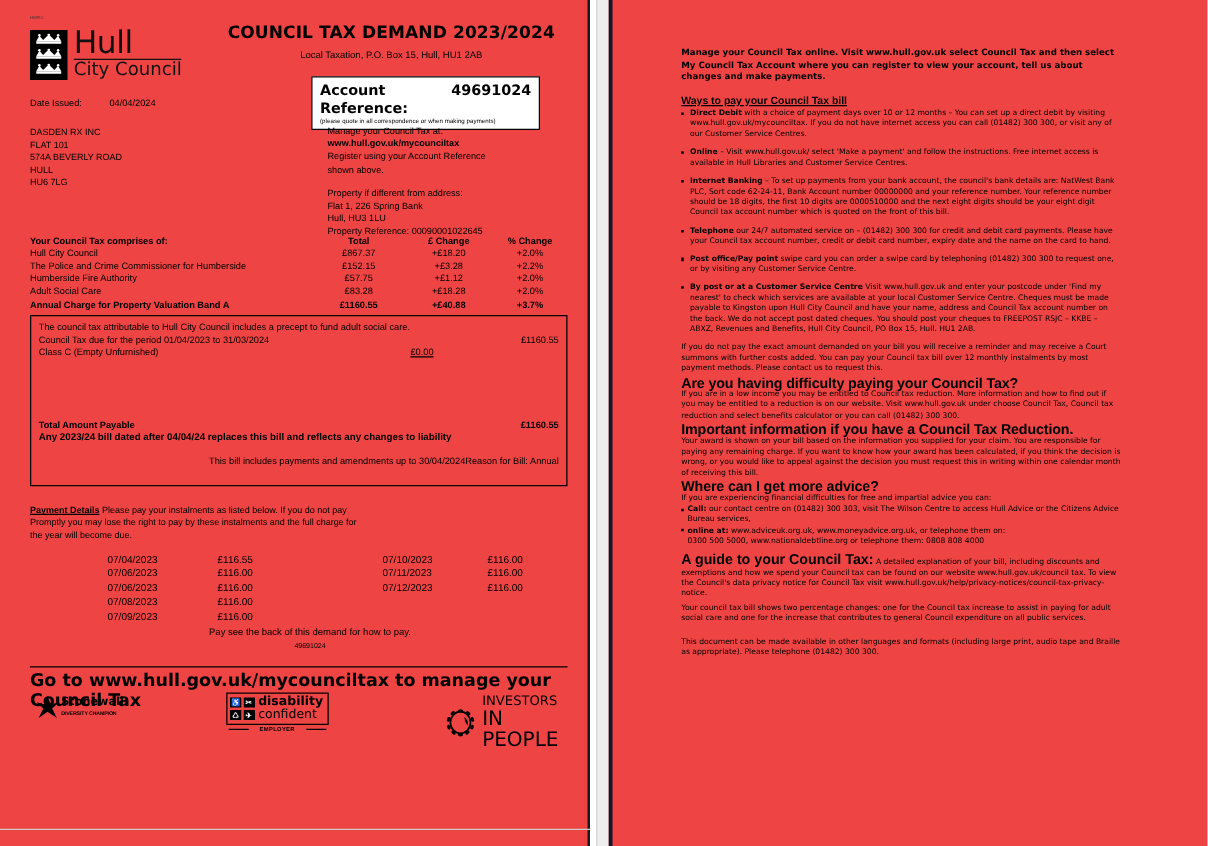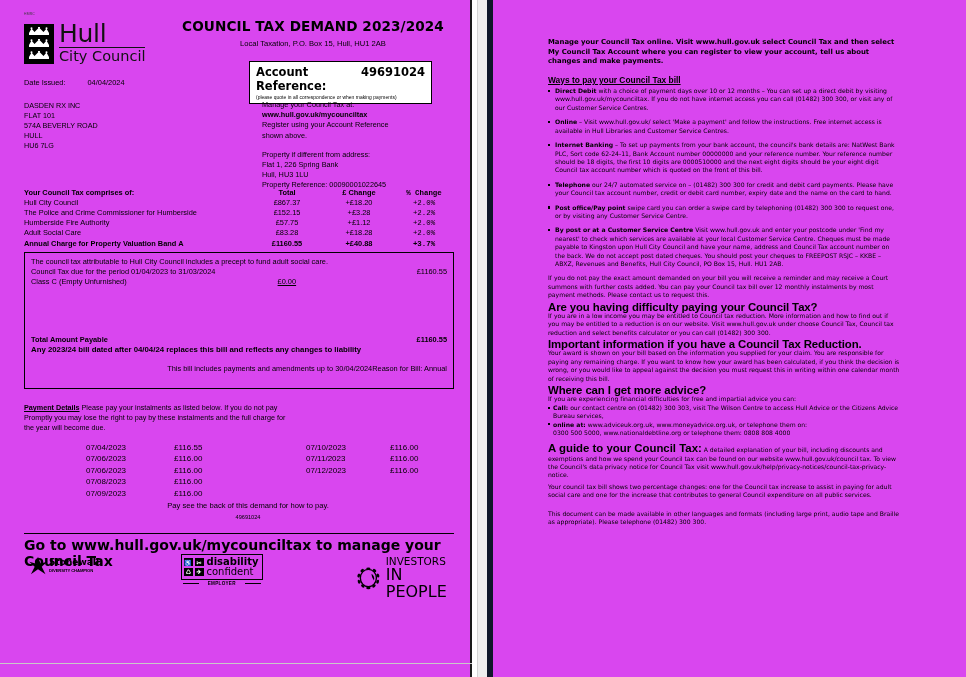--- a/index.html
+++ b/index.html
@@ -17,21 +17,21 @@
   }
   .spread {
     position: absolute;
     inset: 0;
     display: block;
   }
 
   
   .page {
     position: absolute;
-    background: #d946ef;
+    background: #ef4444;
     box-sizing: border-box;
   }
   .page-left {
     left: 0px;
     top: 0px;
     width: 472px;
     height: 677px;
     border-right: 2px solid #1a1a1a;
   }
   .gutter {
@@ -50,21 +50,21 @@
     height: 677px;
     background: #eeeeee;
     border-left: 1px solid #d4d4d4;
     border-right: 1px solid #d4d4d4;
   }
   .page-right {
     left: 487px;
     top: 0px;
     width: 479px;
     height: 677px;
-    border-left: 6px solid #0f172a;
+    border-left: 3px solid #0f172a;
   }
   .page-left-bottomline {
     position: absolute;
     left: 0;
     top: 663px;
     width: 472px;
     height: 1px;
     background: #c9c9c9;
   }
 
@@ -218,21 +218,21 @@
     border-collapse: collapse;
   }
   .comprise th, .comprise td {
     padding: 0.6px 0;
     font-weight: normal;
     vertical-align: bottom;
   }
   .comprise .c-label { text-align: left; width: 226px; }
   .comprise .c-total { text-align: center; width: 74px; }
   .comprise .c-chg   { text-align: center; width: 70px; }
-  .comprise .c-pct   { text-align: center; width: 60px; font-family: Liberation Mono, monospace; }
+  .comprise .c-pct   { text-align: center; width: 60px; }
   .comprise tr.head th { font-weight: bold; }
   .comprise tr.total td { font-weight: bold; }
 
   
   .mainbox {
     position: absolute;
     left: 0px;
     top: 240px;
     width: 430px;
     height: 137px;
@@ -241,21 +241,21 @@
     padding: 4px 6px;
     font-size: 7.4px;
     line-height: 10.2px;
   }
   .mb-row {
     display: flex;
     justify-content: space-between;
   }
   .mb-row .mb-mid {
     width: 120px;
-    text-align: center;
+    text-align: right;
     text-decoration: underline;
   }
   .mb-precept { width: 300px; }
   .mb-spacer { height: 47px; }
   .mb-bold { font-weight: bold; }
   .mb-strong {
     font-weight: bold;
     font-size: 7.8px;
   }
   .mb-lastrow {

